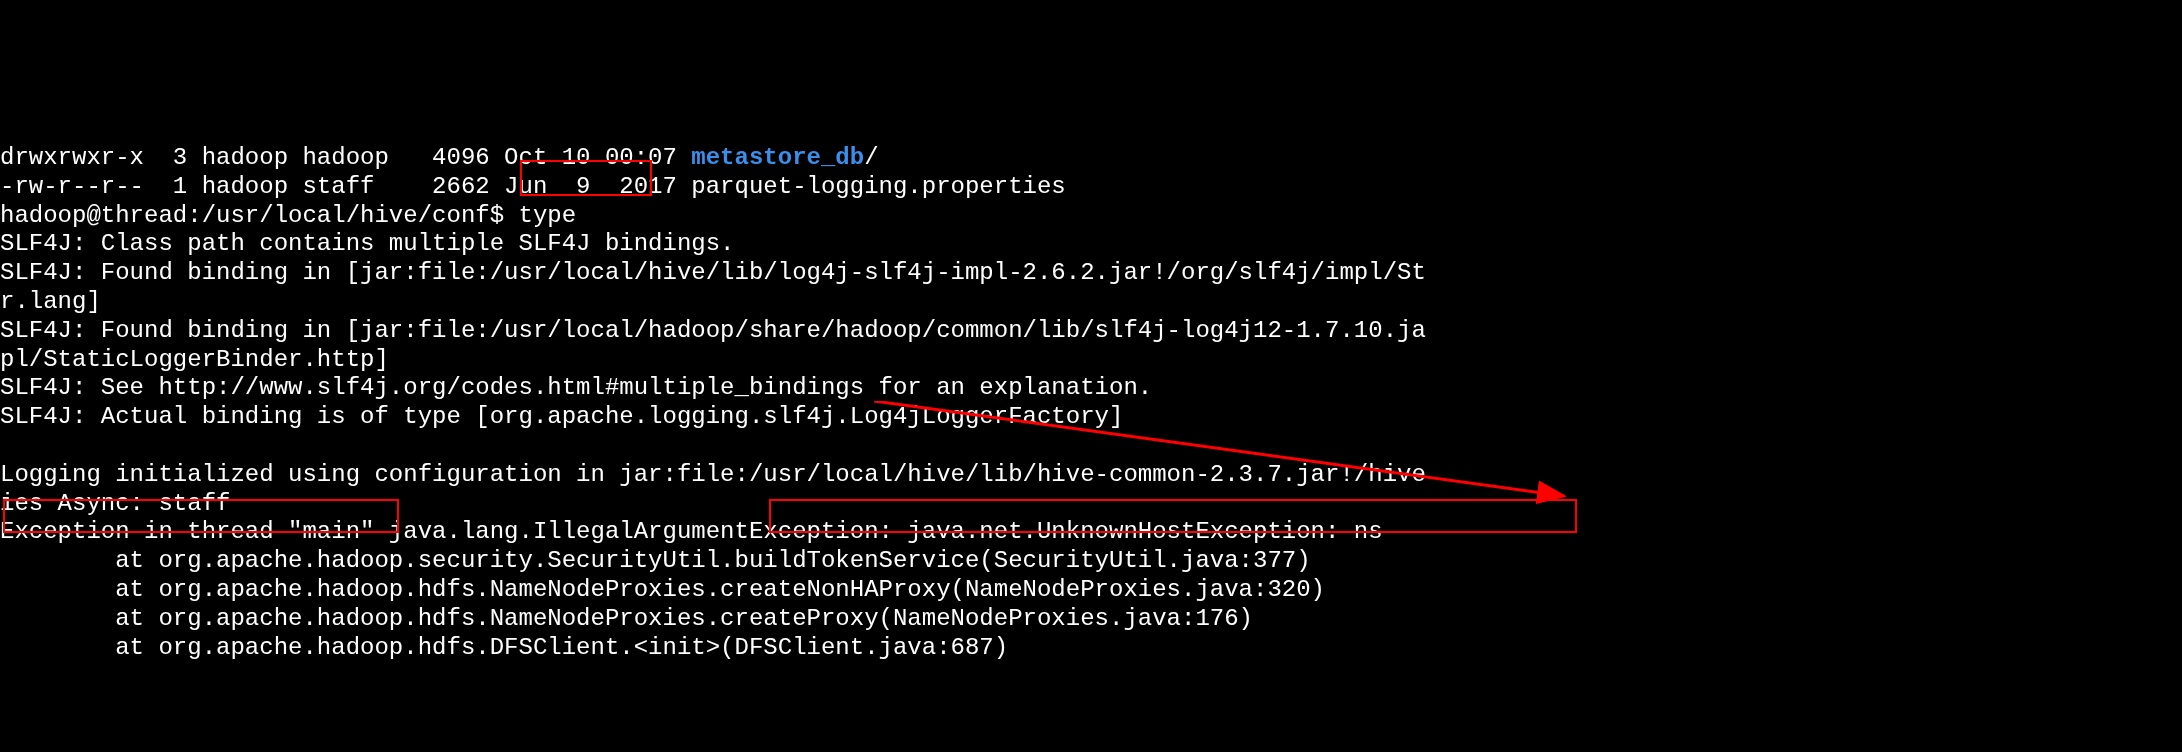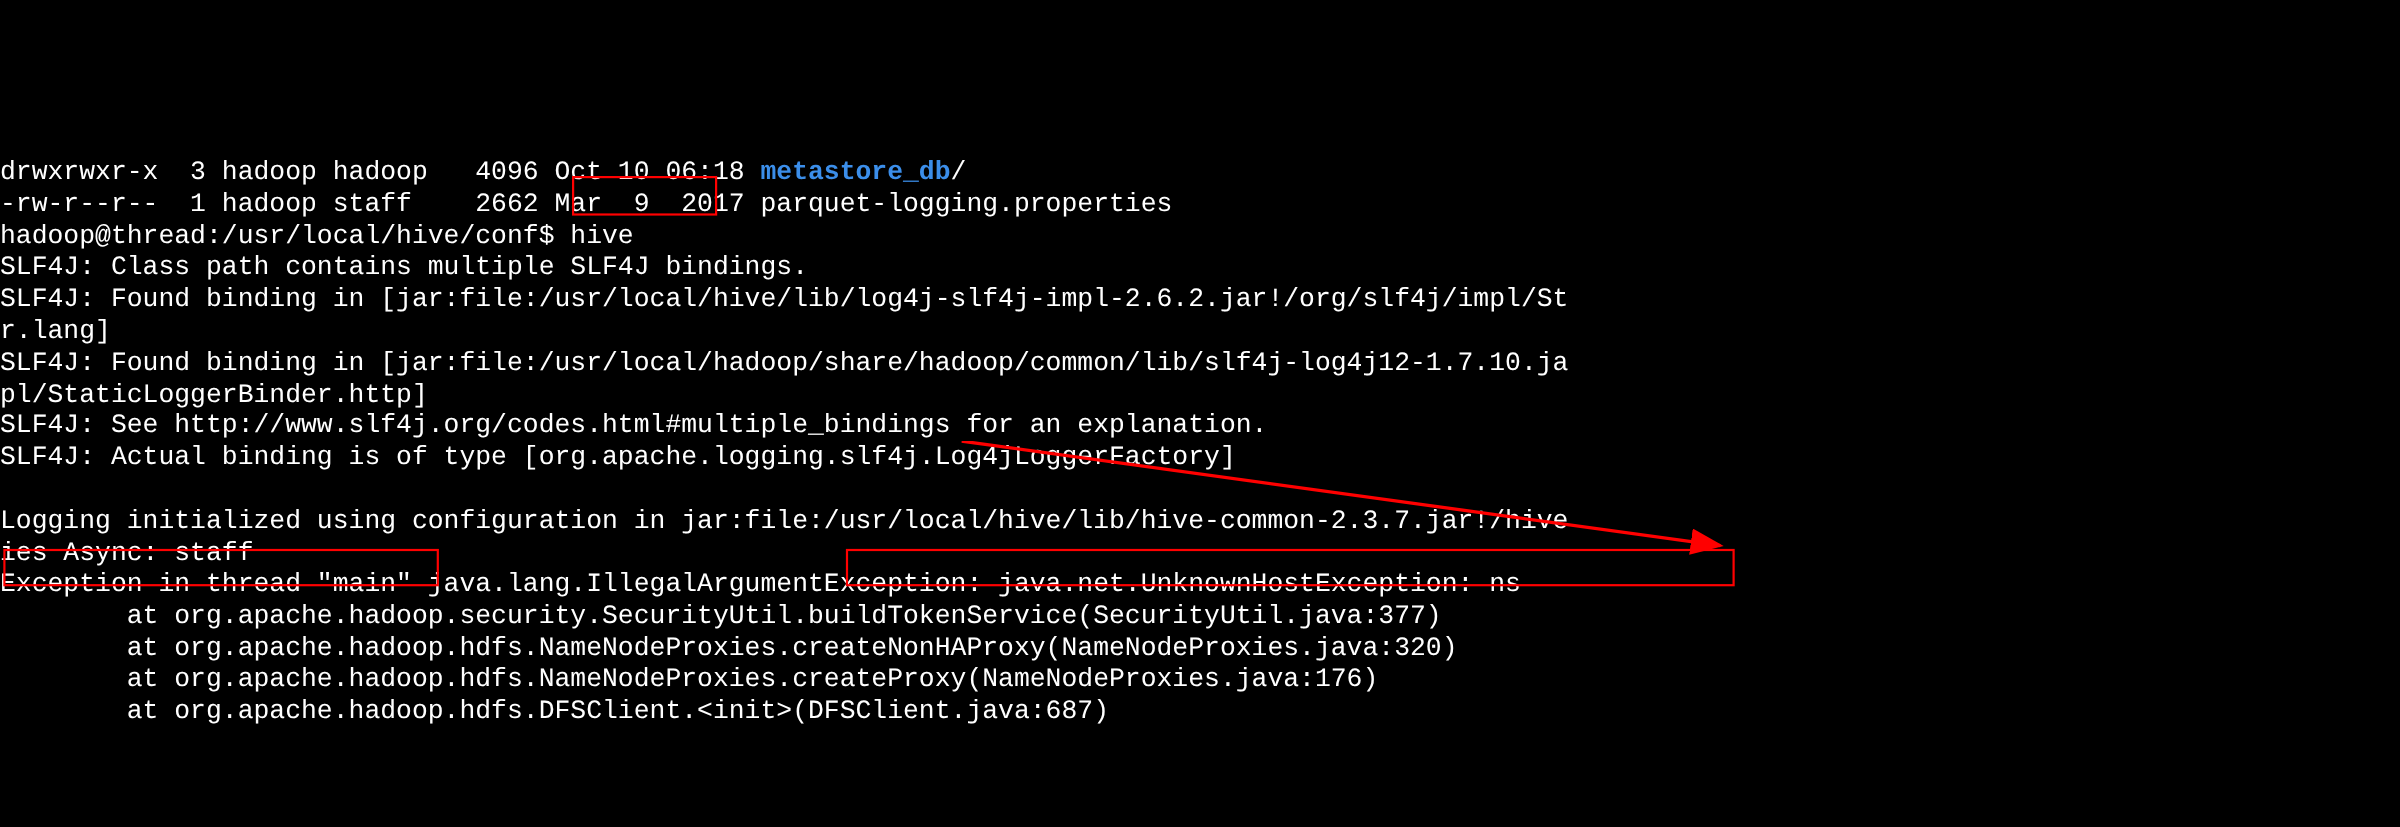--- a/index.html
+++ b/index.html
@@ -63,23 +63,23 @@
       height: 110px;
       pointer-events: none;
     }
   </style>
 </head>
 <body>
 
 
 
 <div class="terminal">
-<span><span>drwxrwxr-x  3 hadoop hadoop   4096 Oct 10 06:18 </span><span class="blue-dir">metastore_db</span><span>/</span></span>
-<span>-rw-r--r--  1 hadoop staff    2662 Mar  9  2017 parquet-logging.properties</span>
-<span><span>hadoop@thread:/usr/local/hive/conf$ </span><span>hive</span></span>
+<span><span>drwxrwxr-x  3 hadoop hadoop   4096 Oct 10 00:07 </span><span class="blue-dir">metastore_db</span><span>/</span></span>
+<span>-rw-r--r--  1 hadoop staff    2662 Jun  9  2017 parquet-logging.properties</span>
+<span><span>hadoop@thread:/usr/local/hive/conf$ </span><span>type</span></span>
 <span>SLF4J: Class path contains multiple SLF4J bindings.</span>
 <span>SLF4J: Found binding in [jar:file:/usr/local/hive/lib/log4j-slf4j-impl-2.6.2.jar!/org/slf4j/impl/St</span>
 <span>r.lang]</span>
 <span>SLF4J: Found binding in [jar:file:/usr/local/hadoop/share/hadoop/common/lib/slf4j-log4j12-1.7.10.ja</span>
 <span>pl/StaticLoggerBinder.http]</span>
 <span>SLF4J: See http://www.slf4j.org/codes.html#multiple_bindings for an explanation.</span>
 <span>SLF4J: Actual binding is of type [org.apache.logging.slf4j.Log4jLoggerFactory]</span>
 <span></span>
 <span>Logging initialized using configuration in jar:file:/usr/local/hive/lib/hive-common-2.3.7.jar!/hive</span>
 <span>ies Async: staff</span>

